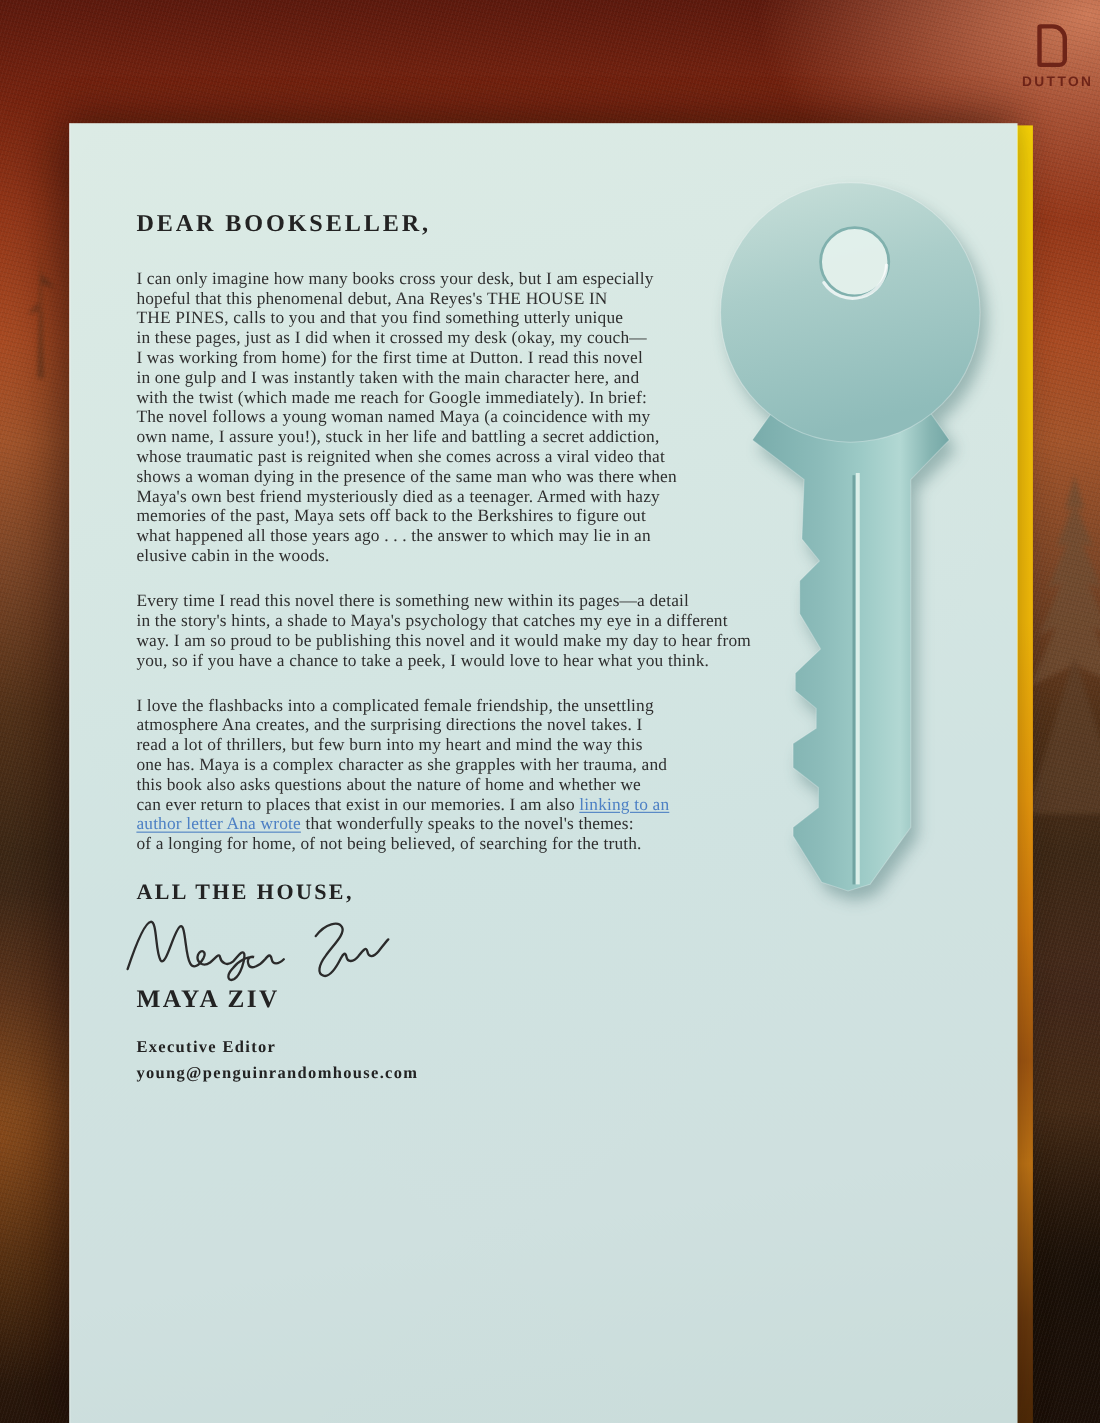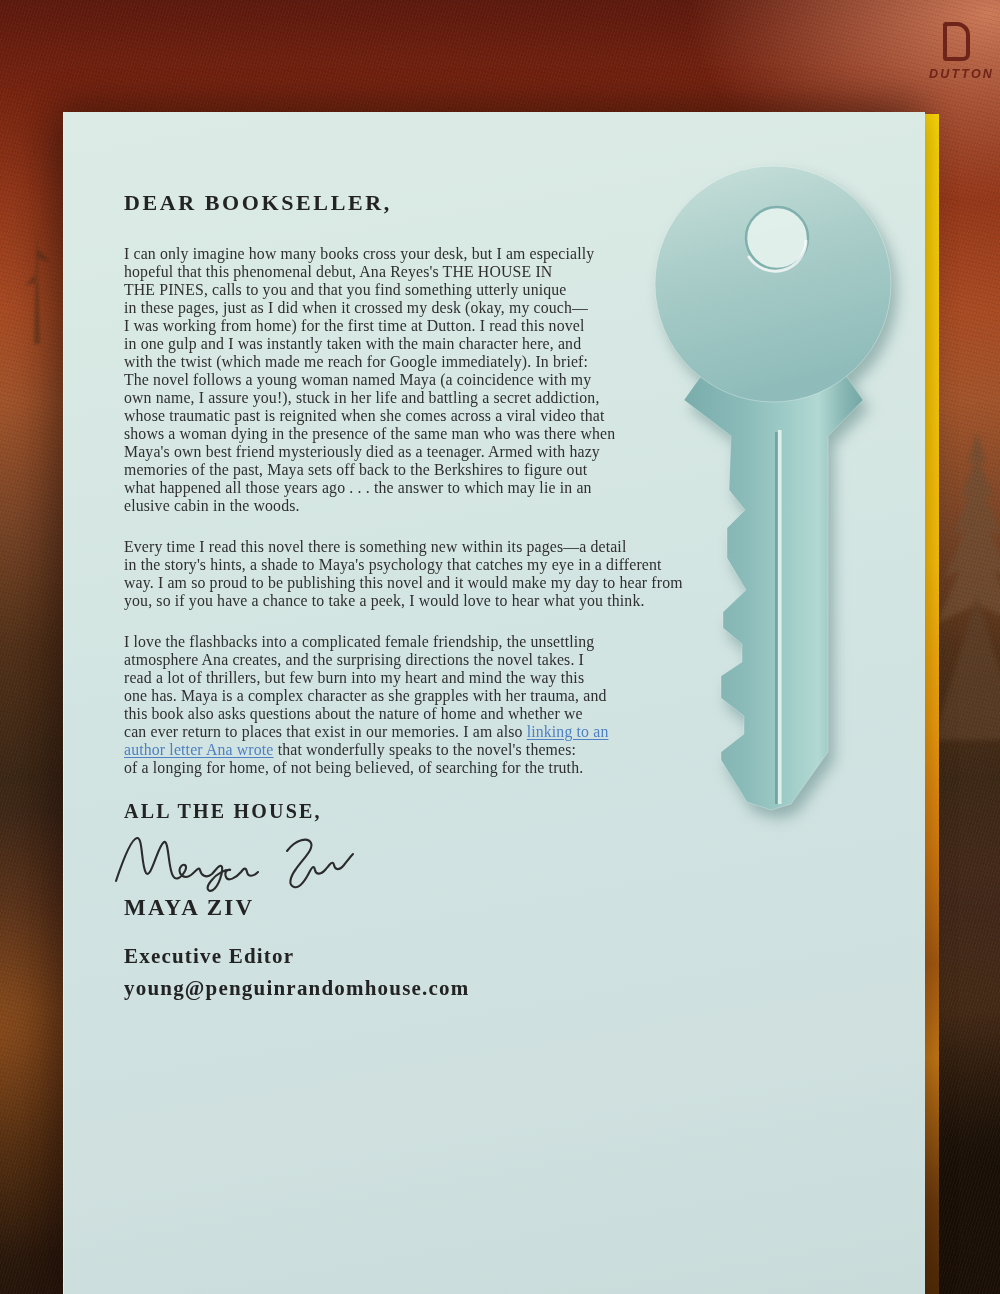--- a/index.html
+++ b/index.html
@@ -24,21 +24,21 @@
   .grain {
     position:absolute; inset:0; pointer-events:none;
     background-image:
       repeating-linear-gradient(107deg, rgba(255,255,255,0.03) 0 1px, transparent 1px 3px),
       repeating-linear-gradient(13deg, rgba(0,0,0,0.06) 0 1px, transparent 1px 4px);
   }
   .tree-right { position:absolute; left:931px; top:428px; width:92px; height:312px; filter:blur(2.5px); opacity:.8; }
   .tree-left  { position:absolute; left:22px;  top:226px; width:32px; height:118px; filter:blur(1.8px); opacity:.55; }
 
   
-  .dutton { position:absolute; left:929px; top:22px; width:54px; text-align:center; z-index:3;font-style:italic; }
+  .dutton { position:absolute; left:929px; top:22px; width:54px; text-align:center; z-index:3; }
   .dutton-mark {
     width:27px; height:39px; margin:0 auto 6px;
     border:4px solid #6e2418; border-radius:3px 13px 7px 3px;
   }
   .dutton-word {
     font-size:12.5px; font-weight:bold; letter-spacing:2.2px; color:#6e2418;
   }
 
   
   .yellow-edge {
@@ -72,21 +72,21 @@
     margin:0 0 23px 0; white-space:pre-line; width:668px; position:relative; z-index:2;
   }
   .body.last { margin-bottom:26px; }
   .link { color:#4d80c4; text-decoration:underline; text-underline-offset:2px; white-space:pre-line; }
   .closing {
     font-size:20px; font-weight:bold; letter-spacing:2.2px; color:#232323;
     margin:3px 0 6px 0; position:relative; z-index:2;
   }
   .sig-script { display:block; width:248px; height:64px; margin:0 0 0 -14px; position:relative; z-index:2; }
   .sig-name  { font-size:23px; font-weight:bold; letter-spacing:2.2px; color:#232323; margin:2px 0 23px 0; position:relative; z-index:2; }
-  .sig-line  { font-size:21px; font-weight:bold; letter-spacing:1.2px; color:#232323; margin:0 0 7px 0; position:relative; z-index:2; }
+  .sig-line  { font-size:15px; font-weight:bold; letter-spacing:1.2px; color:#232323; margin:0 0 7px 0; position:relative; z-index:2; }
 </style>
 </head>
 <body>
 
 <div class="canvas">
 
   <div class="bg"></div>
 
   <svg class="tree-left" viewBox="0 0 32 118" aria-hidden="true">
     <path d="M15,0 L18,118 L12,118 Z M15,22 L28,36 L15,32 Z M15,46 L3,60 L15,56 Z" fill="#53301c"></path>

